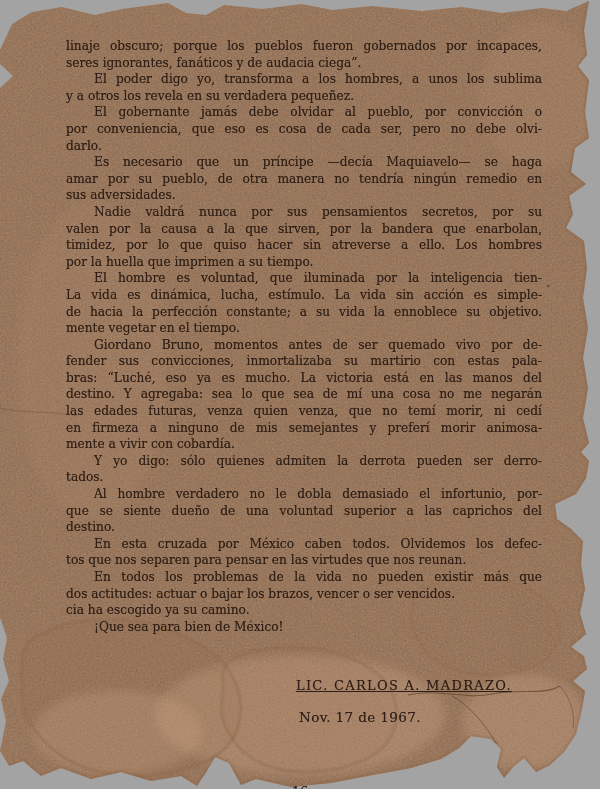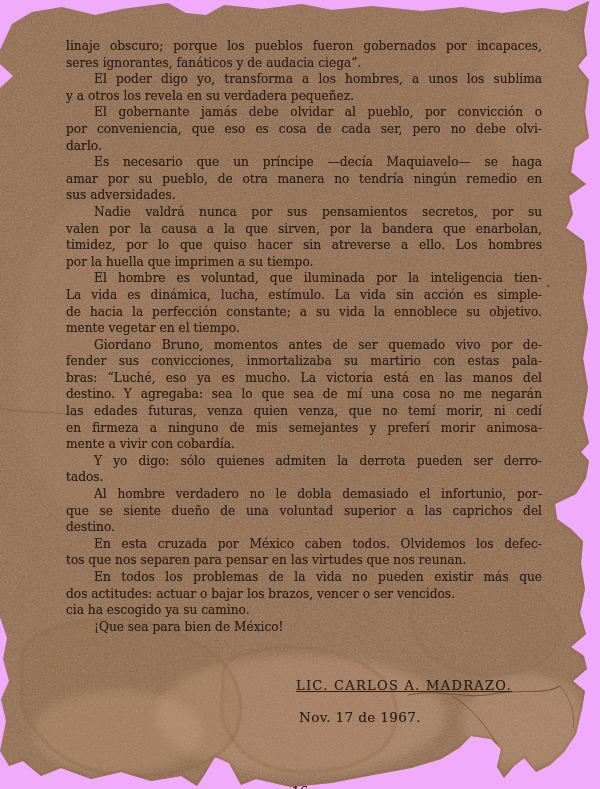--- a/index.html
+++ b/index.html
@@ -1,18 +1,18 @@
 <!DOCTYPE html>
 <html><head>
 <meta charset="utf-8">
 <style>
   html,body{margin:0;padding:0;background:#ffffff;}
   .canvas{
     position:relative;width:600px;height:789px;overflow:hidden;
-    background:#f0abfc;
+    background:#a3a3a3;
     font-family:"DejaVu Serif","Liberation Serif",serif;
   }
   .paper-svg{position:absolute;left:0;top:0;width:600px;height:789px;}
   .textblock{
     position:absolute;left:66px;top:38px;width:476px;
     font-size:12.2px;line-height:16.6px;color:#2e1e15;
     text-shadow:0 0 0.5px rgba(46,30,21,0.55);
   }
   .line{height:16.6px;overflow:hidden;text-align:justify;text-align-last:justify;}
   .line.last{text-align-last:left;}

